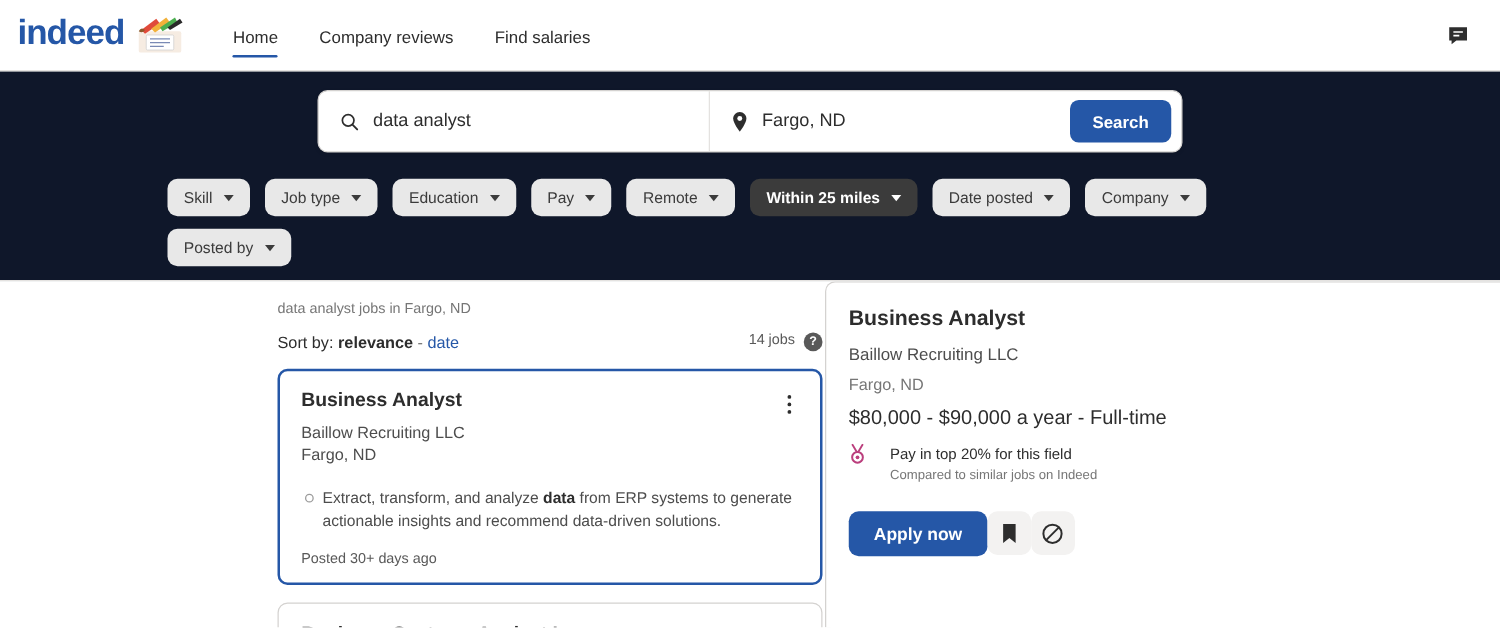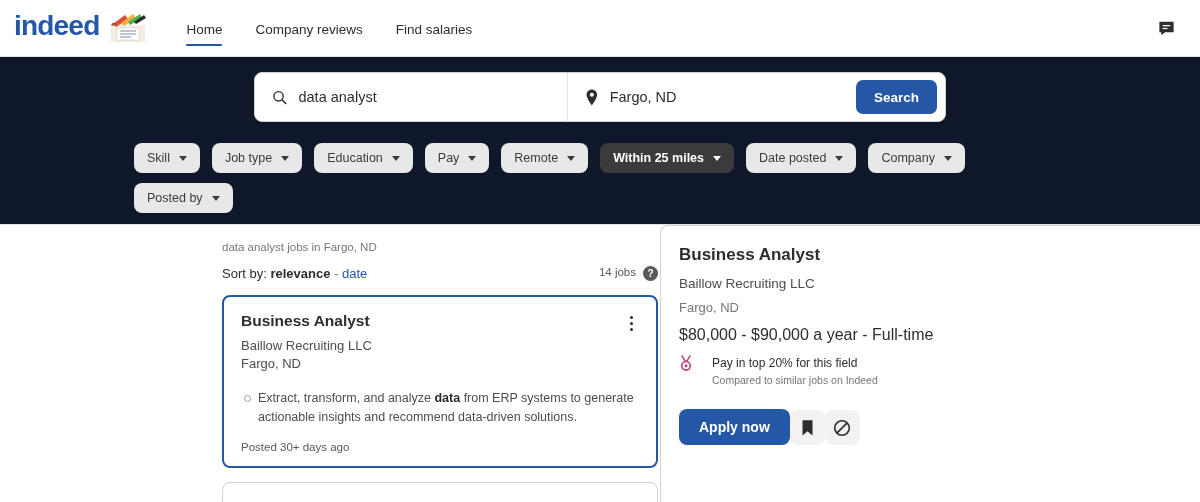--- a/index.html
+++ b/index.html
@@ -264,21 +264,21 @@
     color: #2d2d2d;
     margin-bottom: 11px;
   }
   .d-company { font-size: 13.5px; color: #4d4d4d; margin-bottom: 9px; }
   .d-location { font-size: 13px; color: #767676; margin-bottom: 11px; }
   .d-salary { font-size: 16px; color: #2d2d2d; margin-bottom: 11px; }
   .pay-badge { display: flex; gap: 19px; align-items: flex-start; margin-bottom: 22px; }
   .pay-texts { line-height: 1.35; }
   .pay-main { font-size: 12px; color: #2d2d2d; }
   .pay-sub { font-size: 10.5px; color: #767676; margin-top: 2px; }
-  .d-actions { display: flex; align-items: flex-end; }
+  .d-actions { display: flex; align-items: flex-start; }
   .apply-btn {
     background: #2557a7;
     color: #fff;
     border: none;
     border-radius: 8px;
     height: 36px;
     padding: 0 20px;
     font-size: 14px;
     font-weight: 700;
     font-family: "Liberation Sans", sans-serif;

